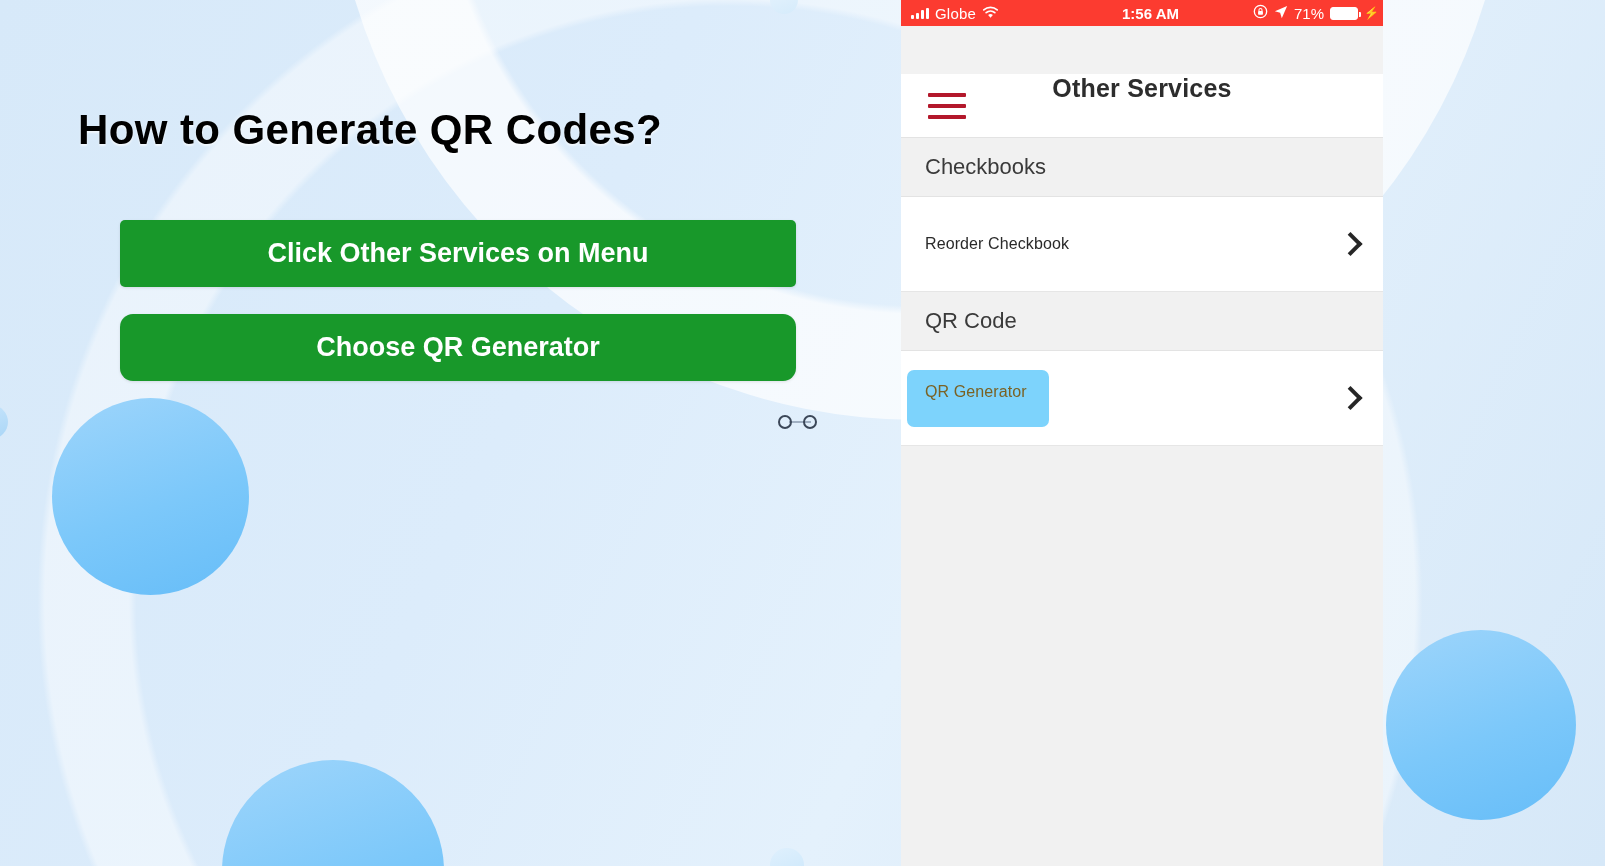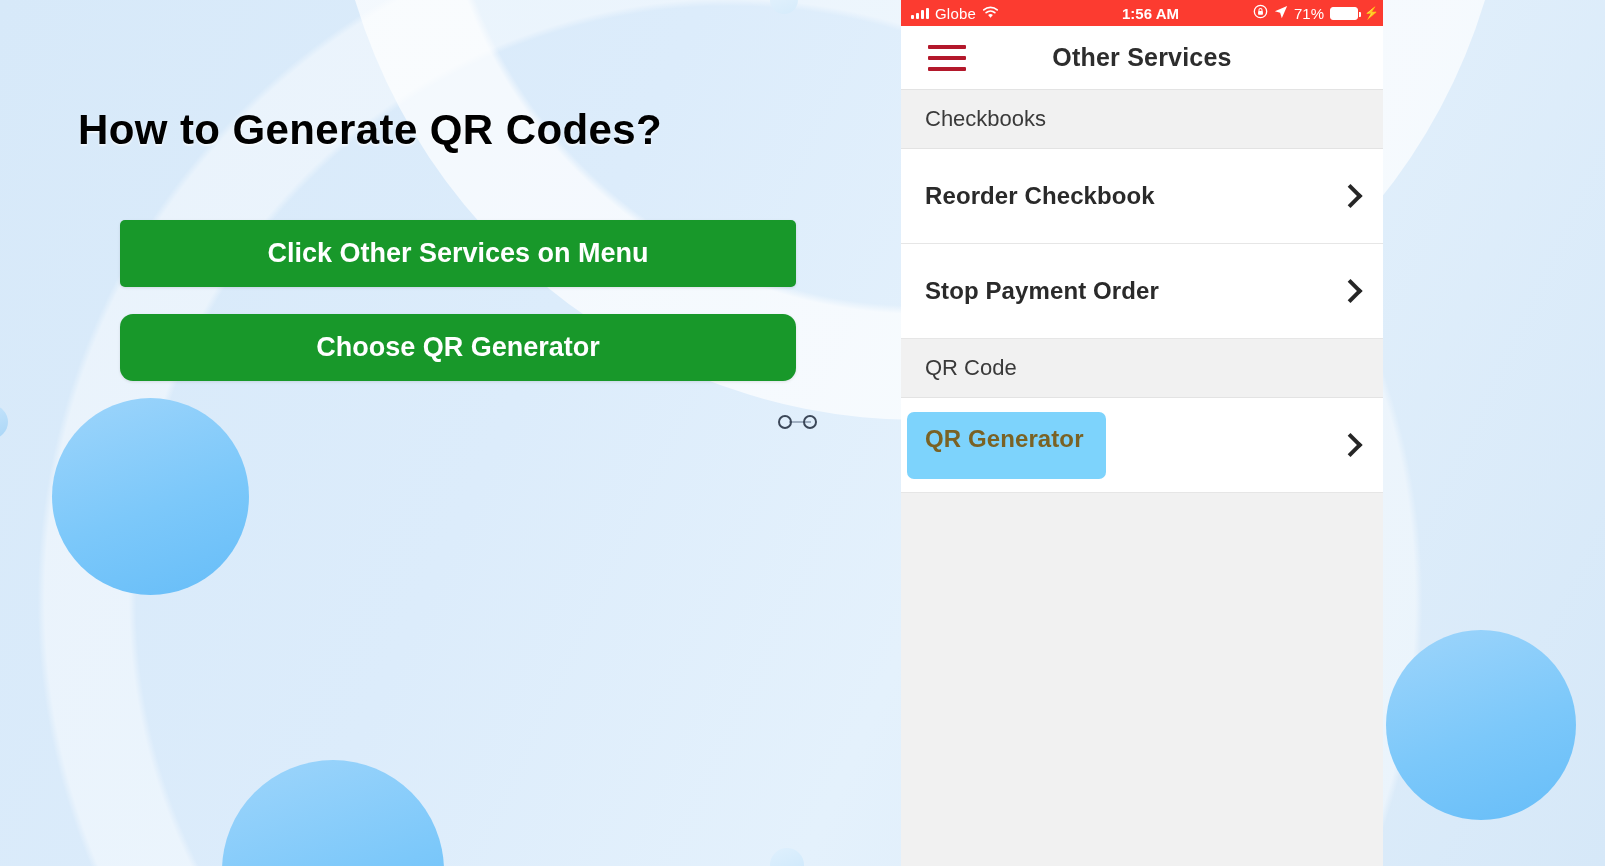--- a/index.html
+++ b/index.html
@@ -112,23 +112,24 @@
     border-radius:3px; position:relative; background:#ffffff;
   }
   .batt::after {
     content:""; position:absolute; right:-4px; top:4px;
     width:2px; height:5px; background:#ffffff; border-radius:0 1px 1px 0;
   }
   .bolt { font-size:12px; line-height:1; }
 
   #navbar {
     height:64px; background:#ffffff;
-    display:flex; align-items:center;
+    display:flex; align-items:flex-start;
     border-bottom:1px solid #e3e3e3;
     position:relative;
+    margin-top:48px;
   }
   #hamburger {
     position:absolute; left:27px; top:50%; transform:translateY(-50%);
     width:38px; height:26px; display:flex; flex-direction:column;
     justify-content:space-between; cursor:pointer;
   }
   #hamburger span { display:block; height:4px; background:#b3182b; border-radius:1px; }
   #nav-title {
     width:100%; text-align:center;
     font-size:25px; font-weight:bold; color:#2d2d2d;
@@ -143,21 +144,21 @@
     border-bottom:1px solid #e3e3e3;
   }
   .row {
     height:95px; background:#ffffff;
     display:flex; align-items:center;
     padding:0 0 0 24px;
     border-bottom:1px solid #e6e6e6;
     cursor:pointer; position:relative;
   }
   .row-label {
-    font-size:24px; font-weight:bold; color:#2a2a2a;
+    font-size:16px; font-weight:normal; color:#2a2a2a;
     letter-spacing:.1px;
   }
   .row.highlighted .row-label {
     background:#7dd3fc;
     color:#7a6224;
     padding:13px 22px 26px 18px;
     margin-left:-18px;
     border-radius:7px;
   }
   .chev {
@@ -251,24 +252,20 @@
 
   <div id="phone-body">
 
     <div class="section-head">Checkbooks</div>
 
     <div class="row">
       <span class="row-label">Reorder Checkbook</span>
       <span class="chev"></span>
     </div>
 
-    <div class="row">
-      <span class="row-label">Stop Payment Order</span>
-      <span class="chev"></span>
-    </div>
 
     <div class="section-head">QR Code</div>
 
     <div class="row highlighted">
       <span class="row-label">QR Generator</span>
       <span class="chev"></span>
     </div>
 
     <div id="list-filler"></div>
   </div>

